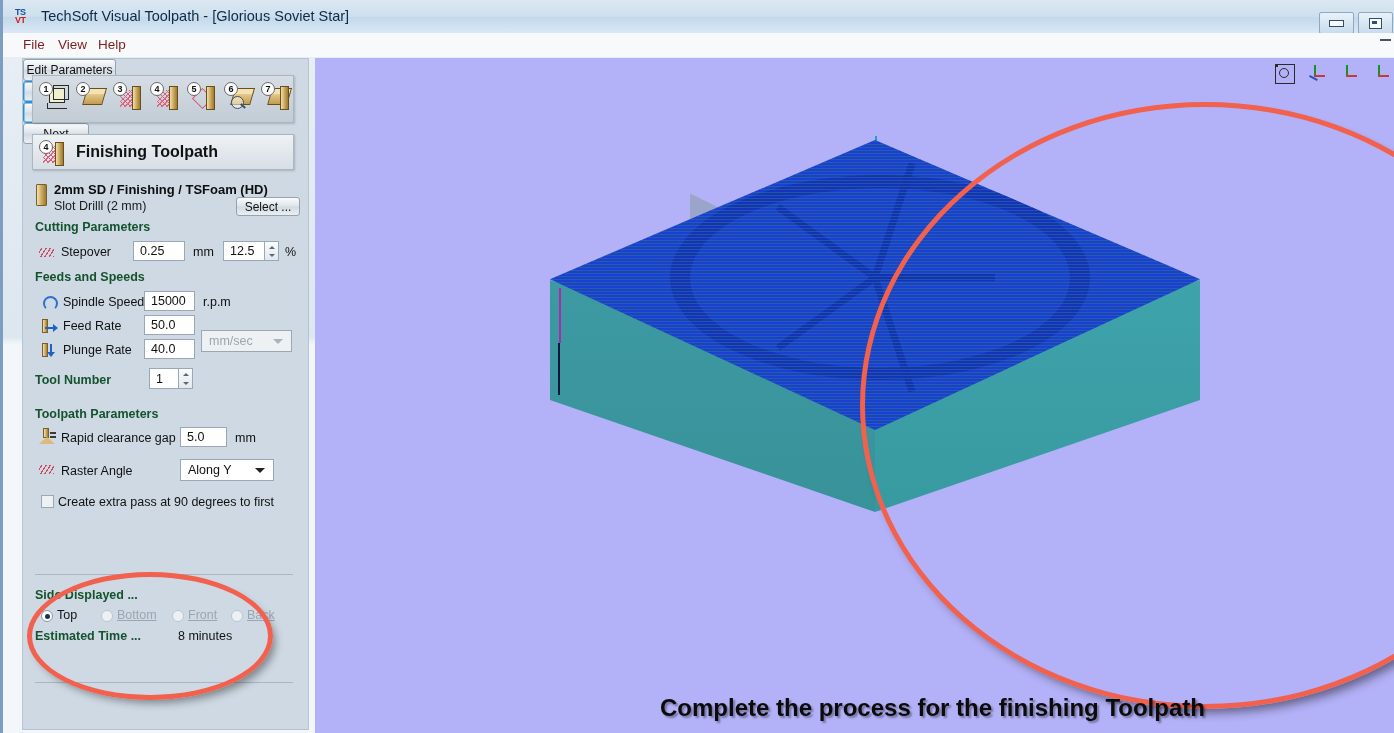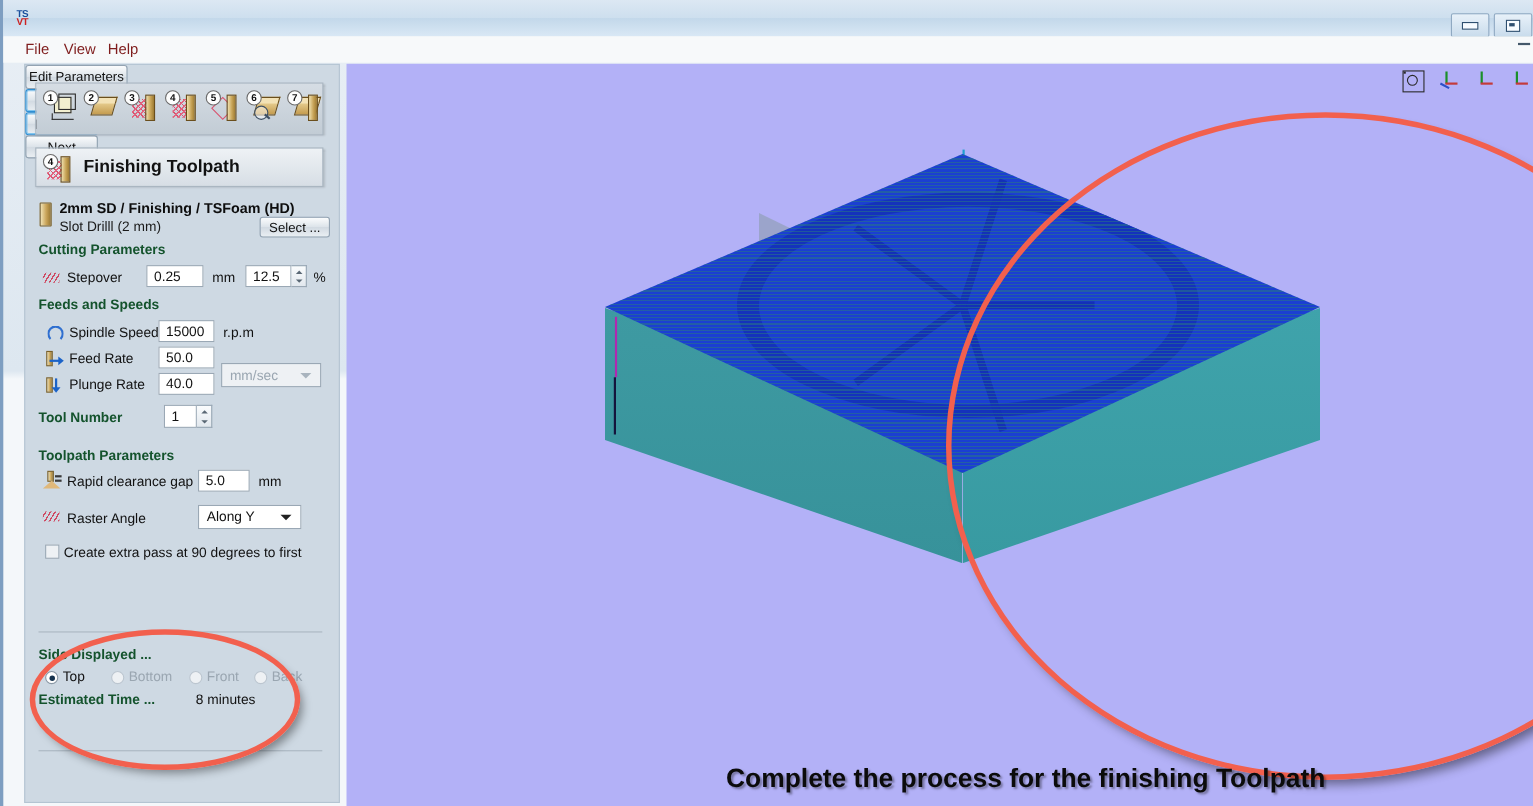--- a/index.html
+++ b/index.html
@@ -97,21 +97,21 @@
     font-size:12px;color:#111;}
 
   .btn{background:linear-gradient(to bottom,#fbfcfd,#dde4ea 48%,#d2dae2 52%,#eaeff3);
     border:1px solid #93a3b2;border-radius:3px;box-sizing:border-box;
     display:flex;align-items:center;justify-content:center;
     font-family:"Liberation Sans",sans-serif;cursor:default;}
   .btn.focus{border:1px solid #2e8fd4;box-shadow:0 0 0 1px #7fc4ee inset;}
 
   .sect{position:absolute;font-size:12.5px;font-weight:bold;color:#14532d;}
   .lbl{position:absolute;font-size:12.5px;color:#111;}
-  .lbl.dim{color:#9aa6b1;}
+  .lbl.dim{color:#9aa6b1;text-decoration:underline;}
 
   .fld{position:absolute;background:#fff;border:1px solid #9aa8b5;box-sizing:border-box;
     font-size:12.5px;color:#111;display:flex;align-items:center;padding-left:6px;}
   .spin{position:absolute;width:14px;box-sizing:border-box;
     border:1px solid #9aa8b5;border-left:none;background:linear-gradient(to bottom,#fafcfd,#e2e8ee);}
   .spin .up,.spin .dn{height:50%;position:relative;}
   .spin .up::after,.spin .dn::after{content:"";position:absolute;left:4px;top:4px;
     border-left:3px solid transparent;border-right:3px solid transparent;}
   .spin .up::after{border-bottom:3px solid #5a6875;}
   .spin .dn::after{border-top:3px solid #5a6875;top:3px;}
@@ -213,20 +213,21 @@
 <body>
 
 <div id="app">
   <div class="win-outer">
 
     <div class="titlebar">
       <div class="title-icon">
         <div class="t1">TS</div>
         <div class="t2">VT</div>
       </div>
+      <div class="title-text">TechSoft Visual Toolpath - [Glorious Soviet Star]</div>
       <div class="wbtns">
         <div class="wbtn">
           <span class="glyph-min"></span>
         </div>
         <div class="wbtn">
           <span class="glyph-res"></span>
         </div>
       </div>
     </div>
 

